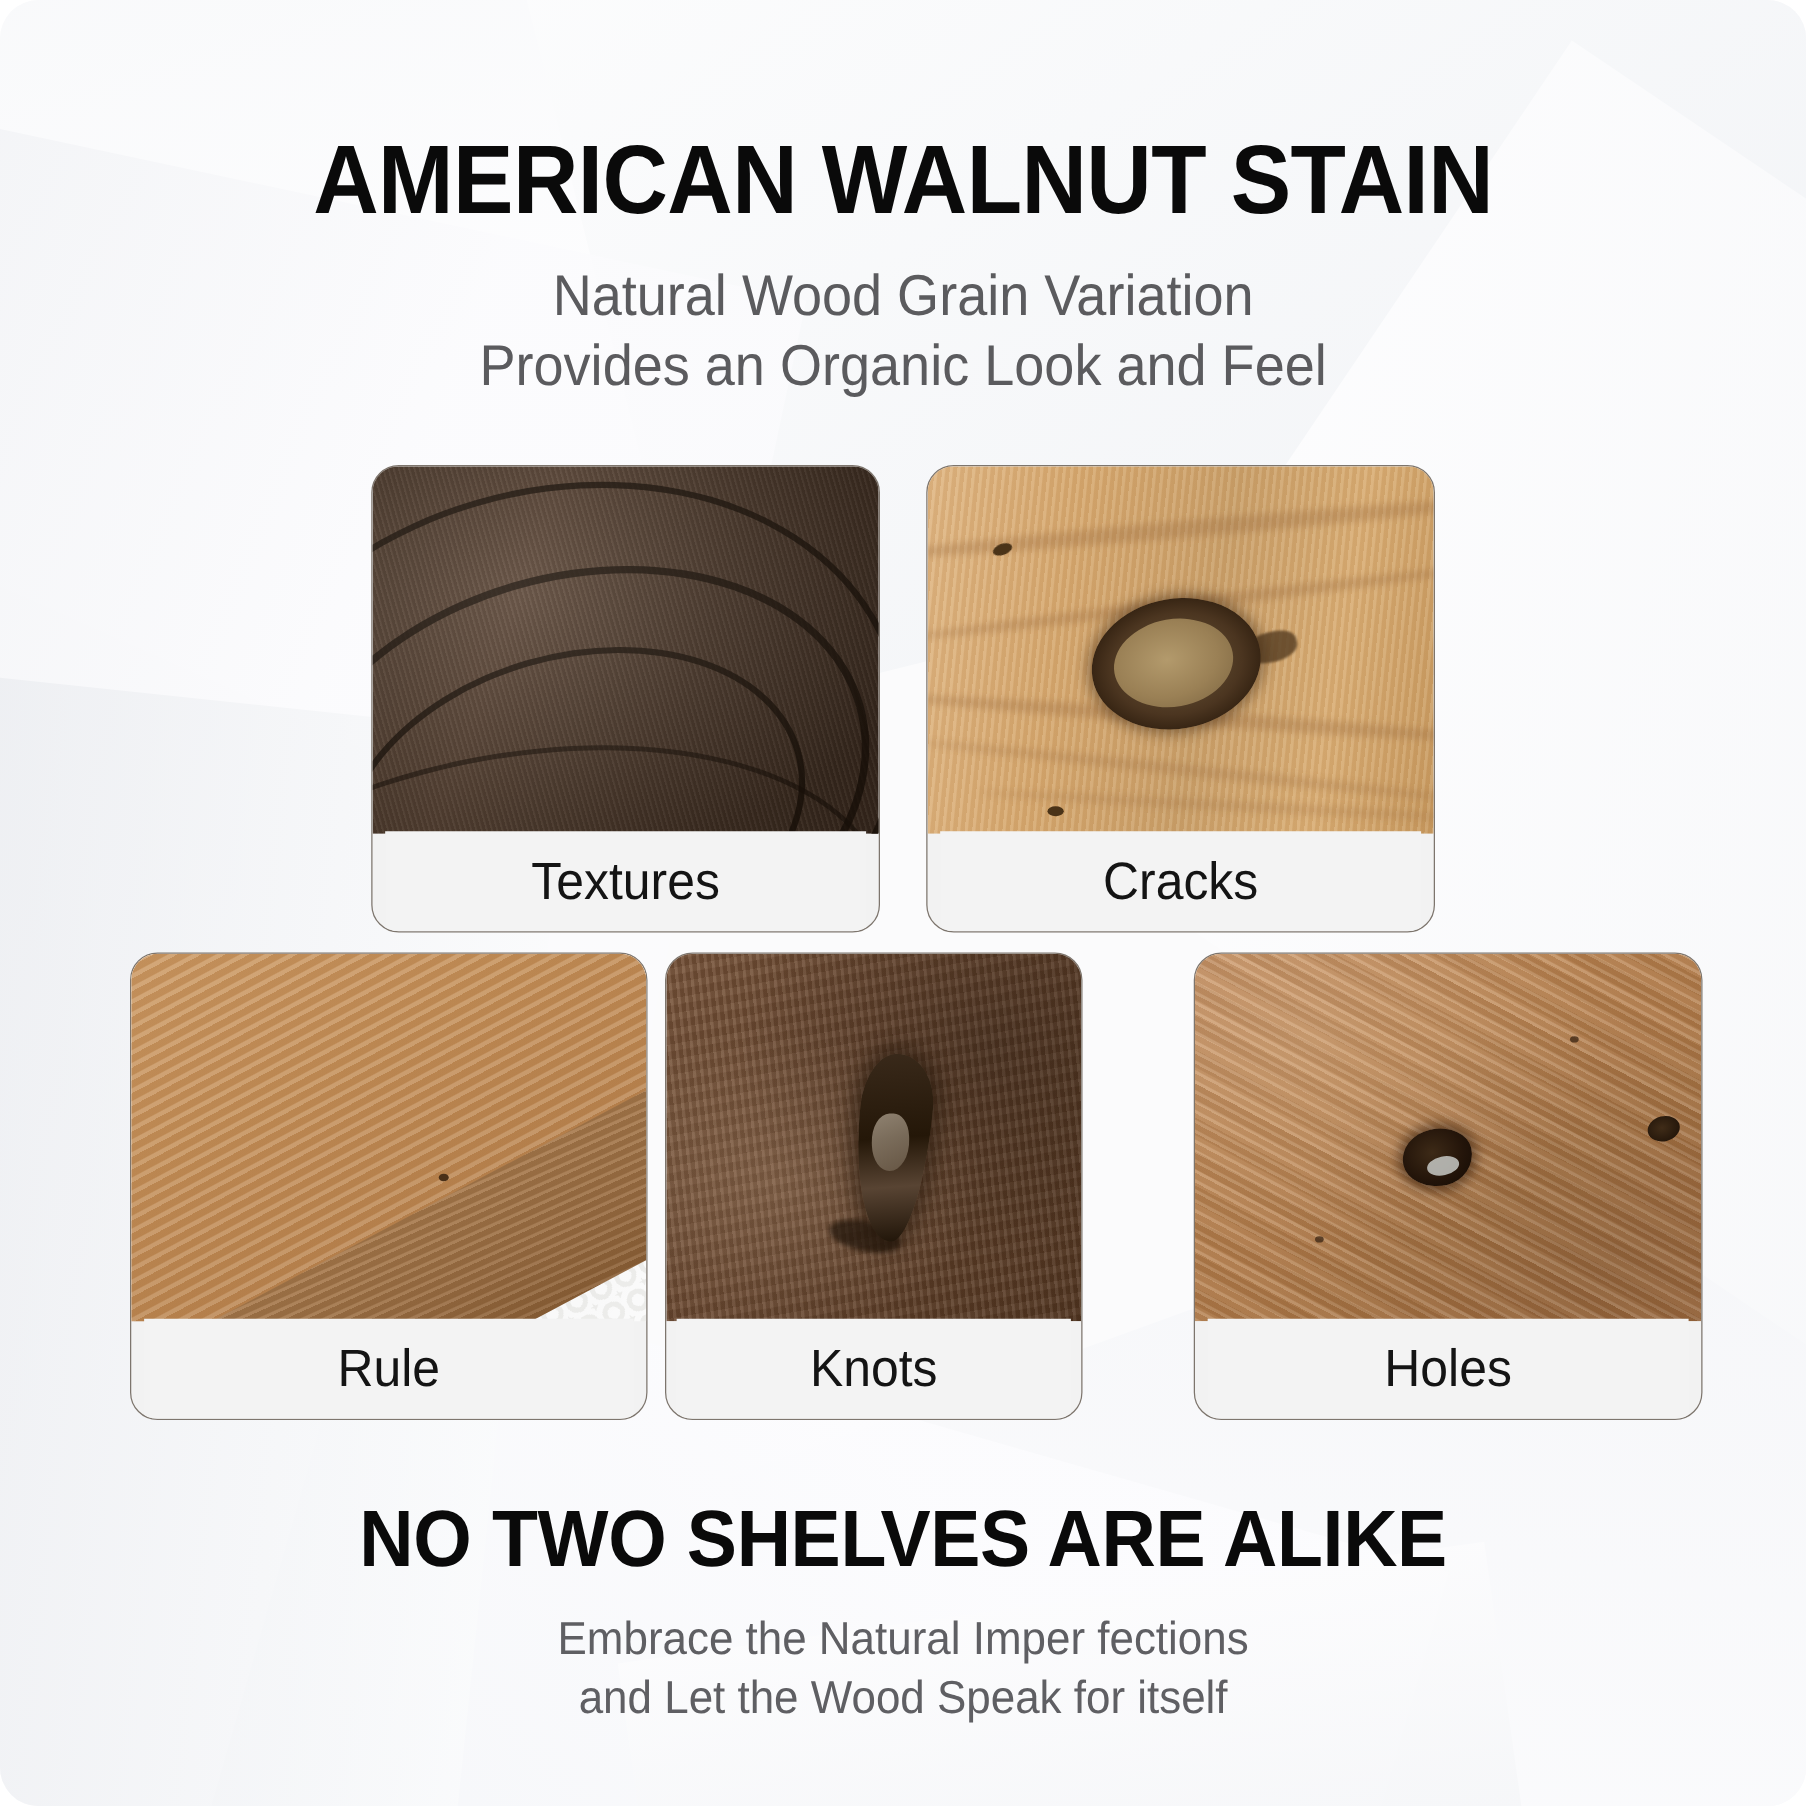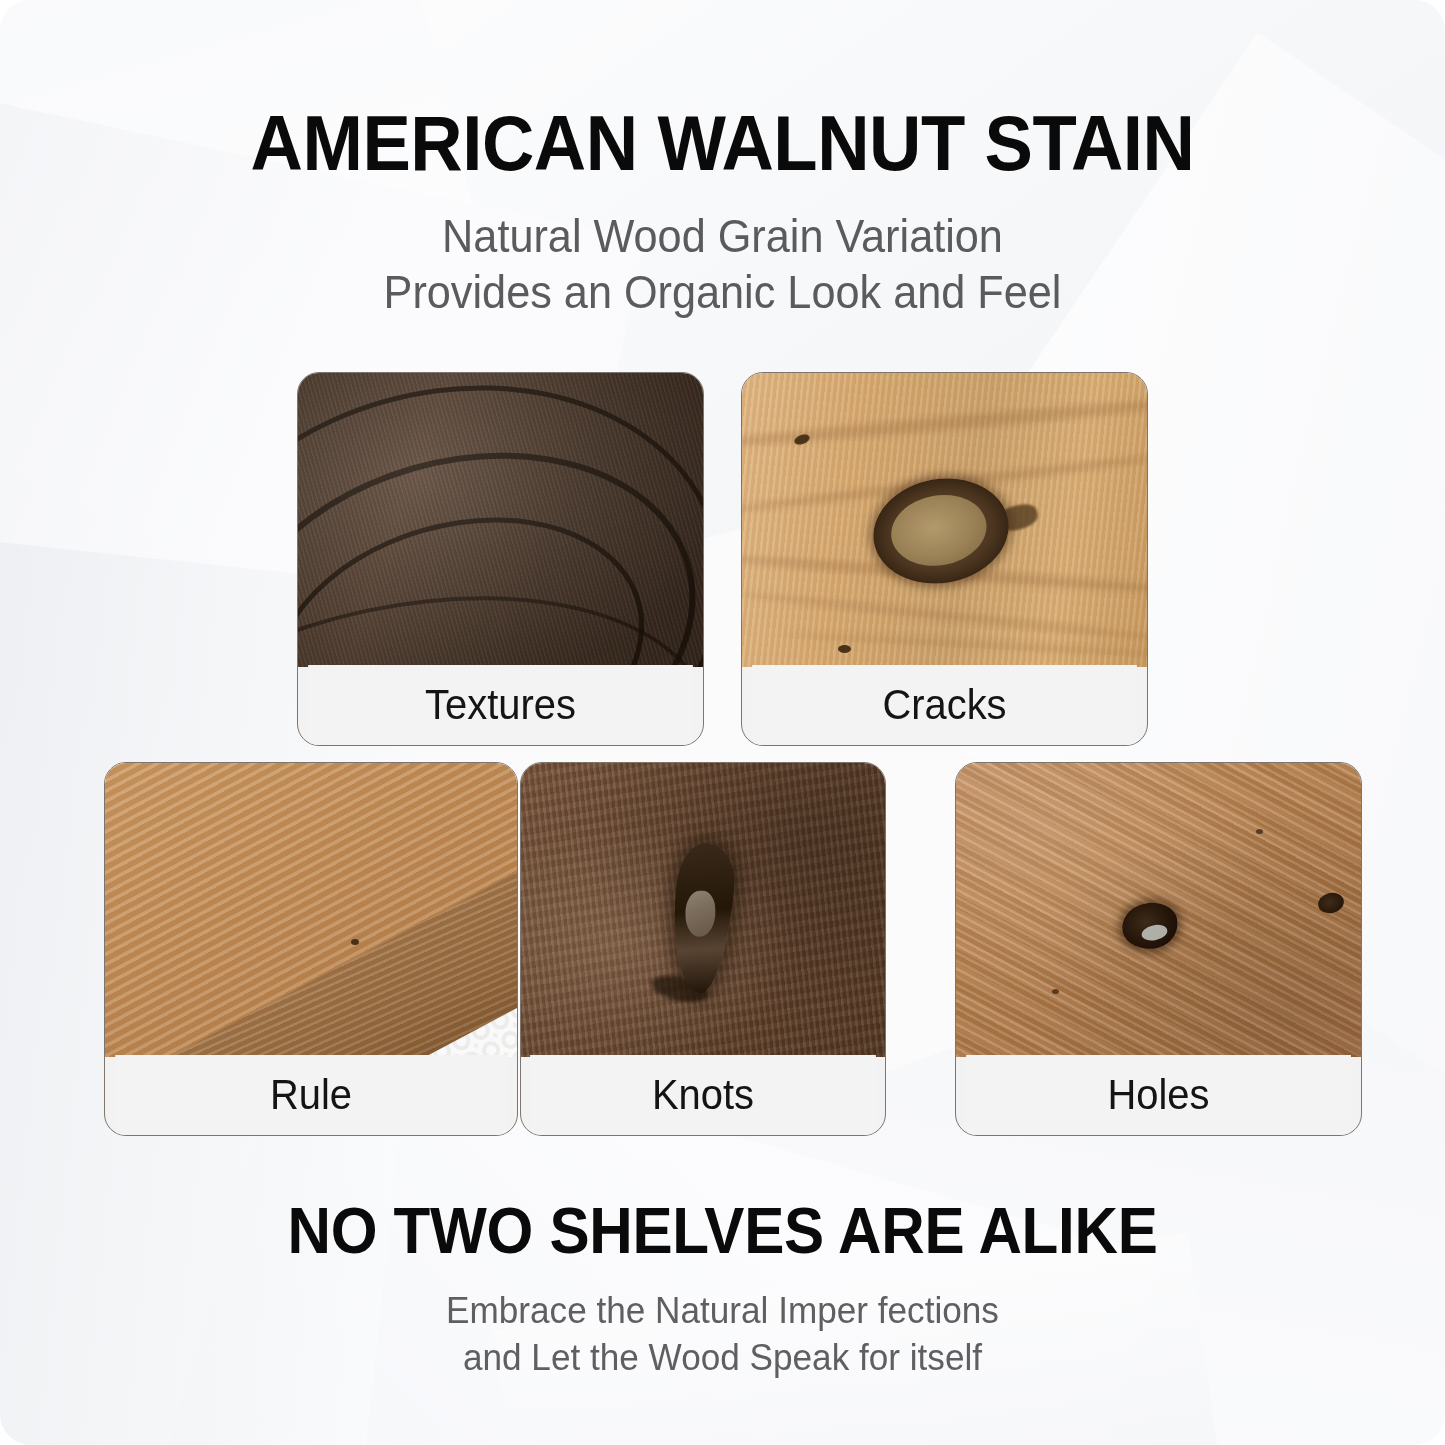--- a/index.html
+++ b/index.html
@@ -154,21 +154,21 @@
   #card-textures .card-label { height: 80px; }
 
   #card-cracks   { left: 741px; top: 372px; width: 407px; height: 374px; }
   #card-cracks .card-photo { height: 294px; }
   #card-cracks .card-label { height: 80px; }
 
   #card-rule     { left: 104px; top: 762px; width: 414px; height: 374px; }
   #card-rule .card-photo { height: 294px; }
   #card-rule .card-label { height: 80px; }
 
-  #card-knots    { left: 520px; top: 762px; width: 366px; height: 374px; }
+  #card-knots    { left: 532px; top: 762px; width: 334px; height: 374px; }
   #card-knots .card-photo { height: 294px; }
   #card-knots .card-label { height: 80px; }
 
   #card-holes    { left: 955px; top: 762px; width: 407px; height: 374px; }
   #card-holes .card-photo { height: 294px; }
   #card-holes .card-label { height: 80px; }
 
   
   .wood { position: absolute; inset: 0; }
 

